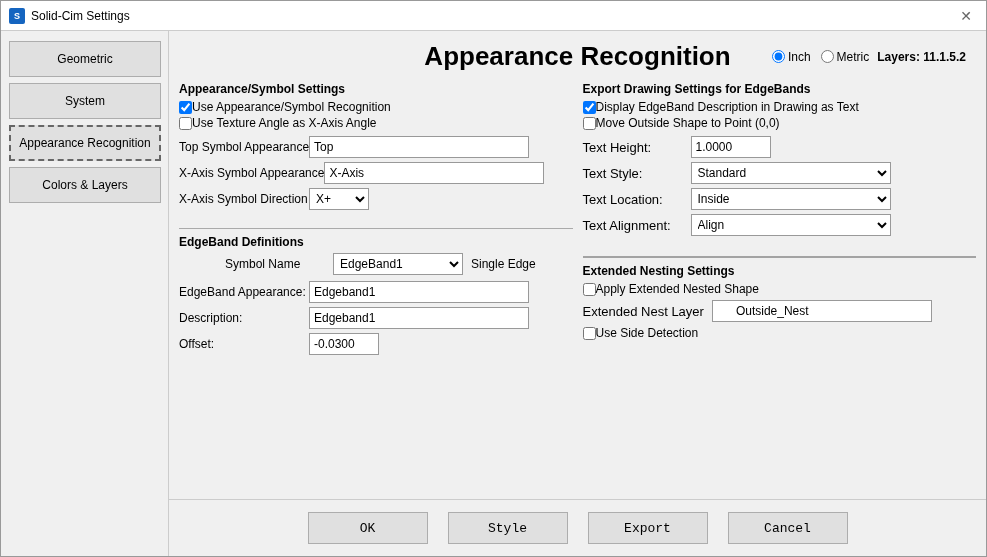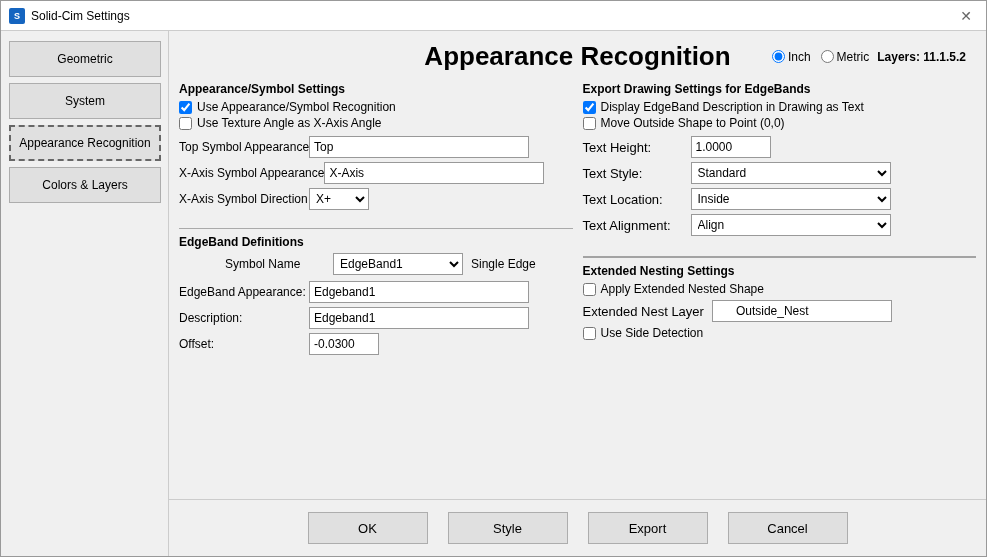--- a/index.html
+++ b/index.html
@@ -153,21 +153,20 @@
     }
     .section-title {
       font-size: 12px;
       font-weight: bold;
       color: #000;
       margin-bottom: 4px;
     }
     .checkbox-row {
       display: flex;
       align-items: flex-end;
-      gap: 5px;
       font-size: 12px;
       margin-bottom: 2px;
     }
     .form-row {
       display: flex;
       align-items: center;
       margin-bottom: 4px;
     }
     .form-label {
       font-size: 12px;
@@ -219,21 +218,21 @@
       background: #f0f0f0;
       border-top: 1px solid #ccc;
     }
     .footer-btn {
       width: 120px;
       height: 32px;
       background: #e0e0e0;
       border: 1px solid #adadad;
       cursor: pointer;
       font-size: 13px;
-      font-family: Liberation Sans, sans-serif;
+      font-family: Liberation Mono, monospace;
     }
     input[type="checkbox"] { cursor: pointer; }
     input[type="radio"] { cursor: pointer; }
     .appearance-section {
       margin-bottom: 6px;
     }
     .edgeband-section {
       border-top: 1px solid #aaa;
       padding-top: 6px;
     }
@@ -408,21 +407,21 @@
           </div>
 
           <div class="right-extended">
             <div class="section-title">Extended Nesting Settings</div>
             <div class="checkbox-row">
               <input type="checkbox" id="cb-apply-extended" style="">
               <label for="cb-apply-extended">Apply Extended Nested Shape</label>
             </div>
             <div class="form-row-right" style="margin-top:4px;">
               <span class="label-right">Extended Nest Layer</span>
-              <input type="text" class="input-right" style="width: 180px; padding-left: 23px;" value="Outside_Nest">
+              <input type="text" class="input-right" style="width: 220px; padding-left: 23px;" value="Outside_Nest">
             </div>
             <div class="checkbox-row" style="margin-top:4px;">
               <input type="checkbox" id="cb-use-side-detection" style="">
               <label for="cb-use-side-detection">Use Side Detection</label>
             </div>
           </div>
         </div>
 
       </div>
 

